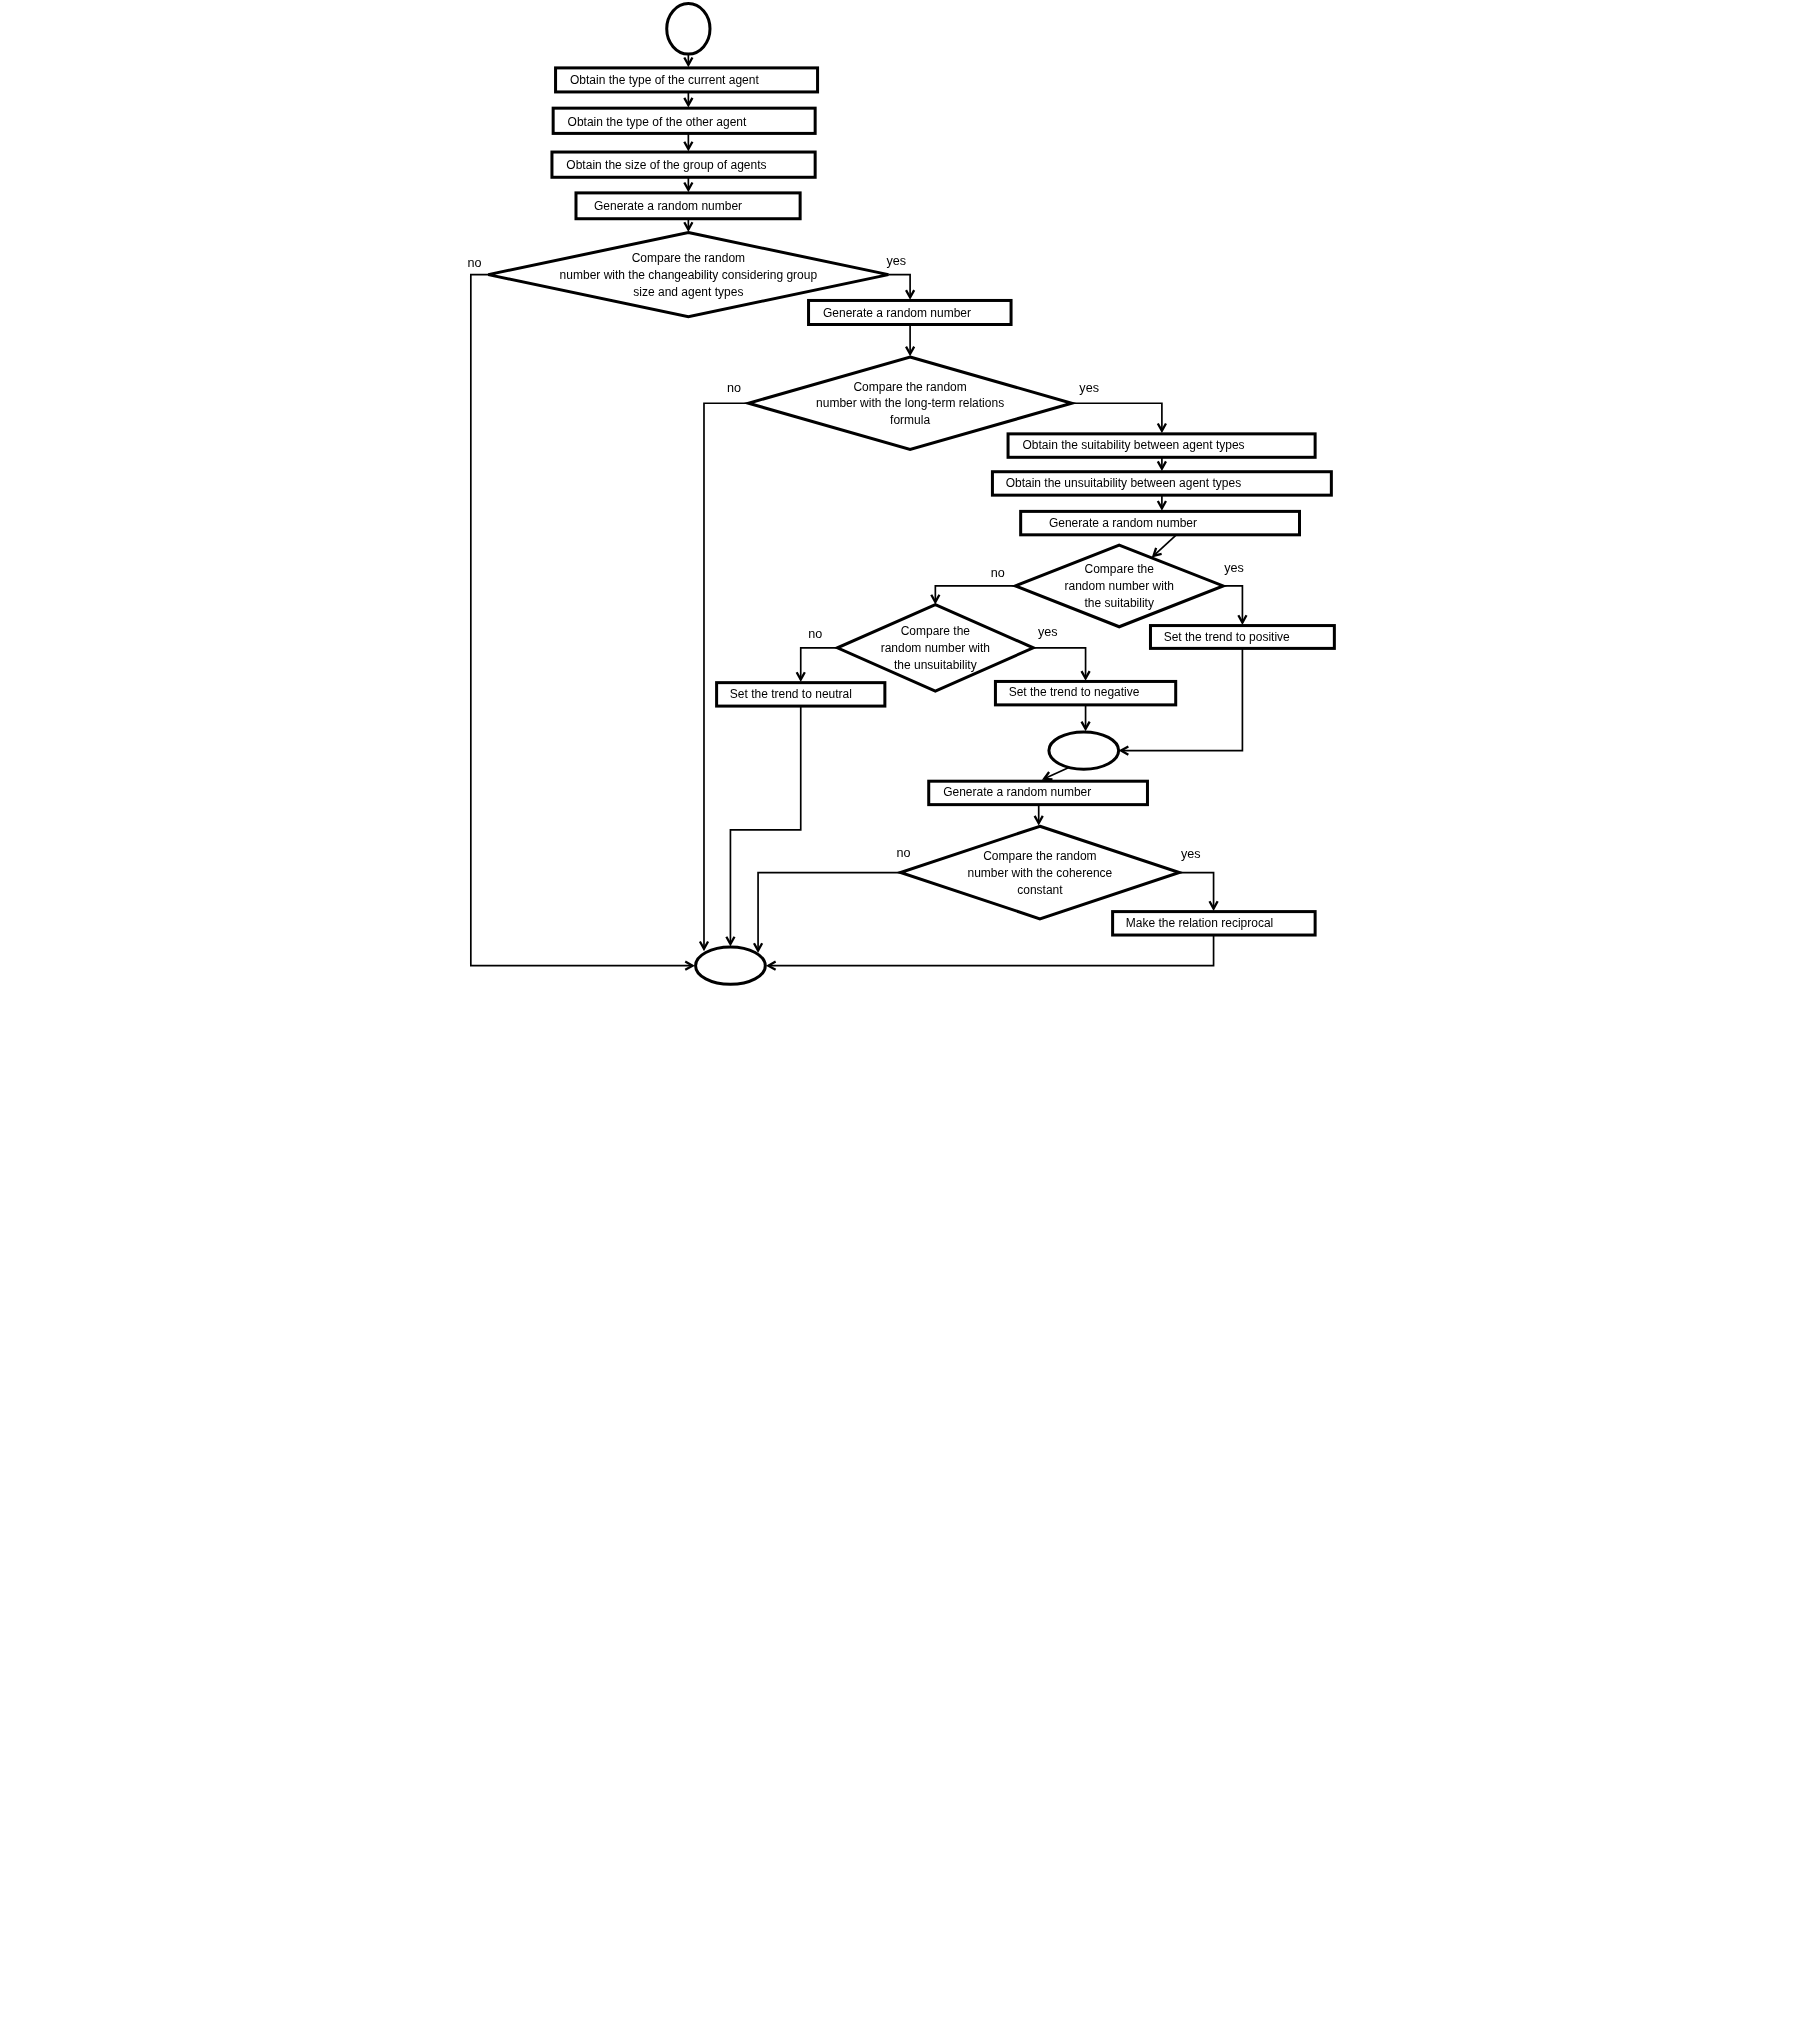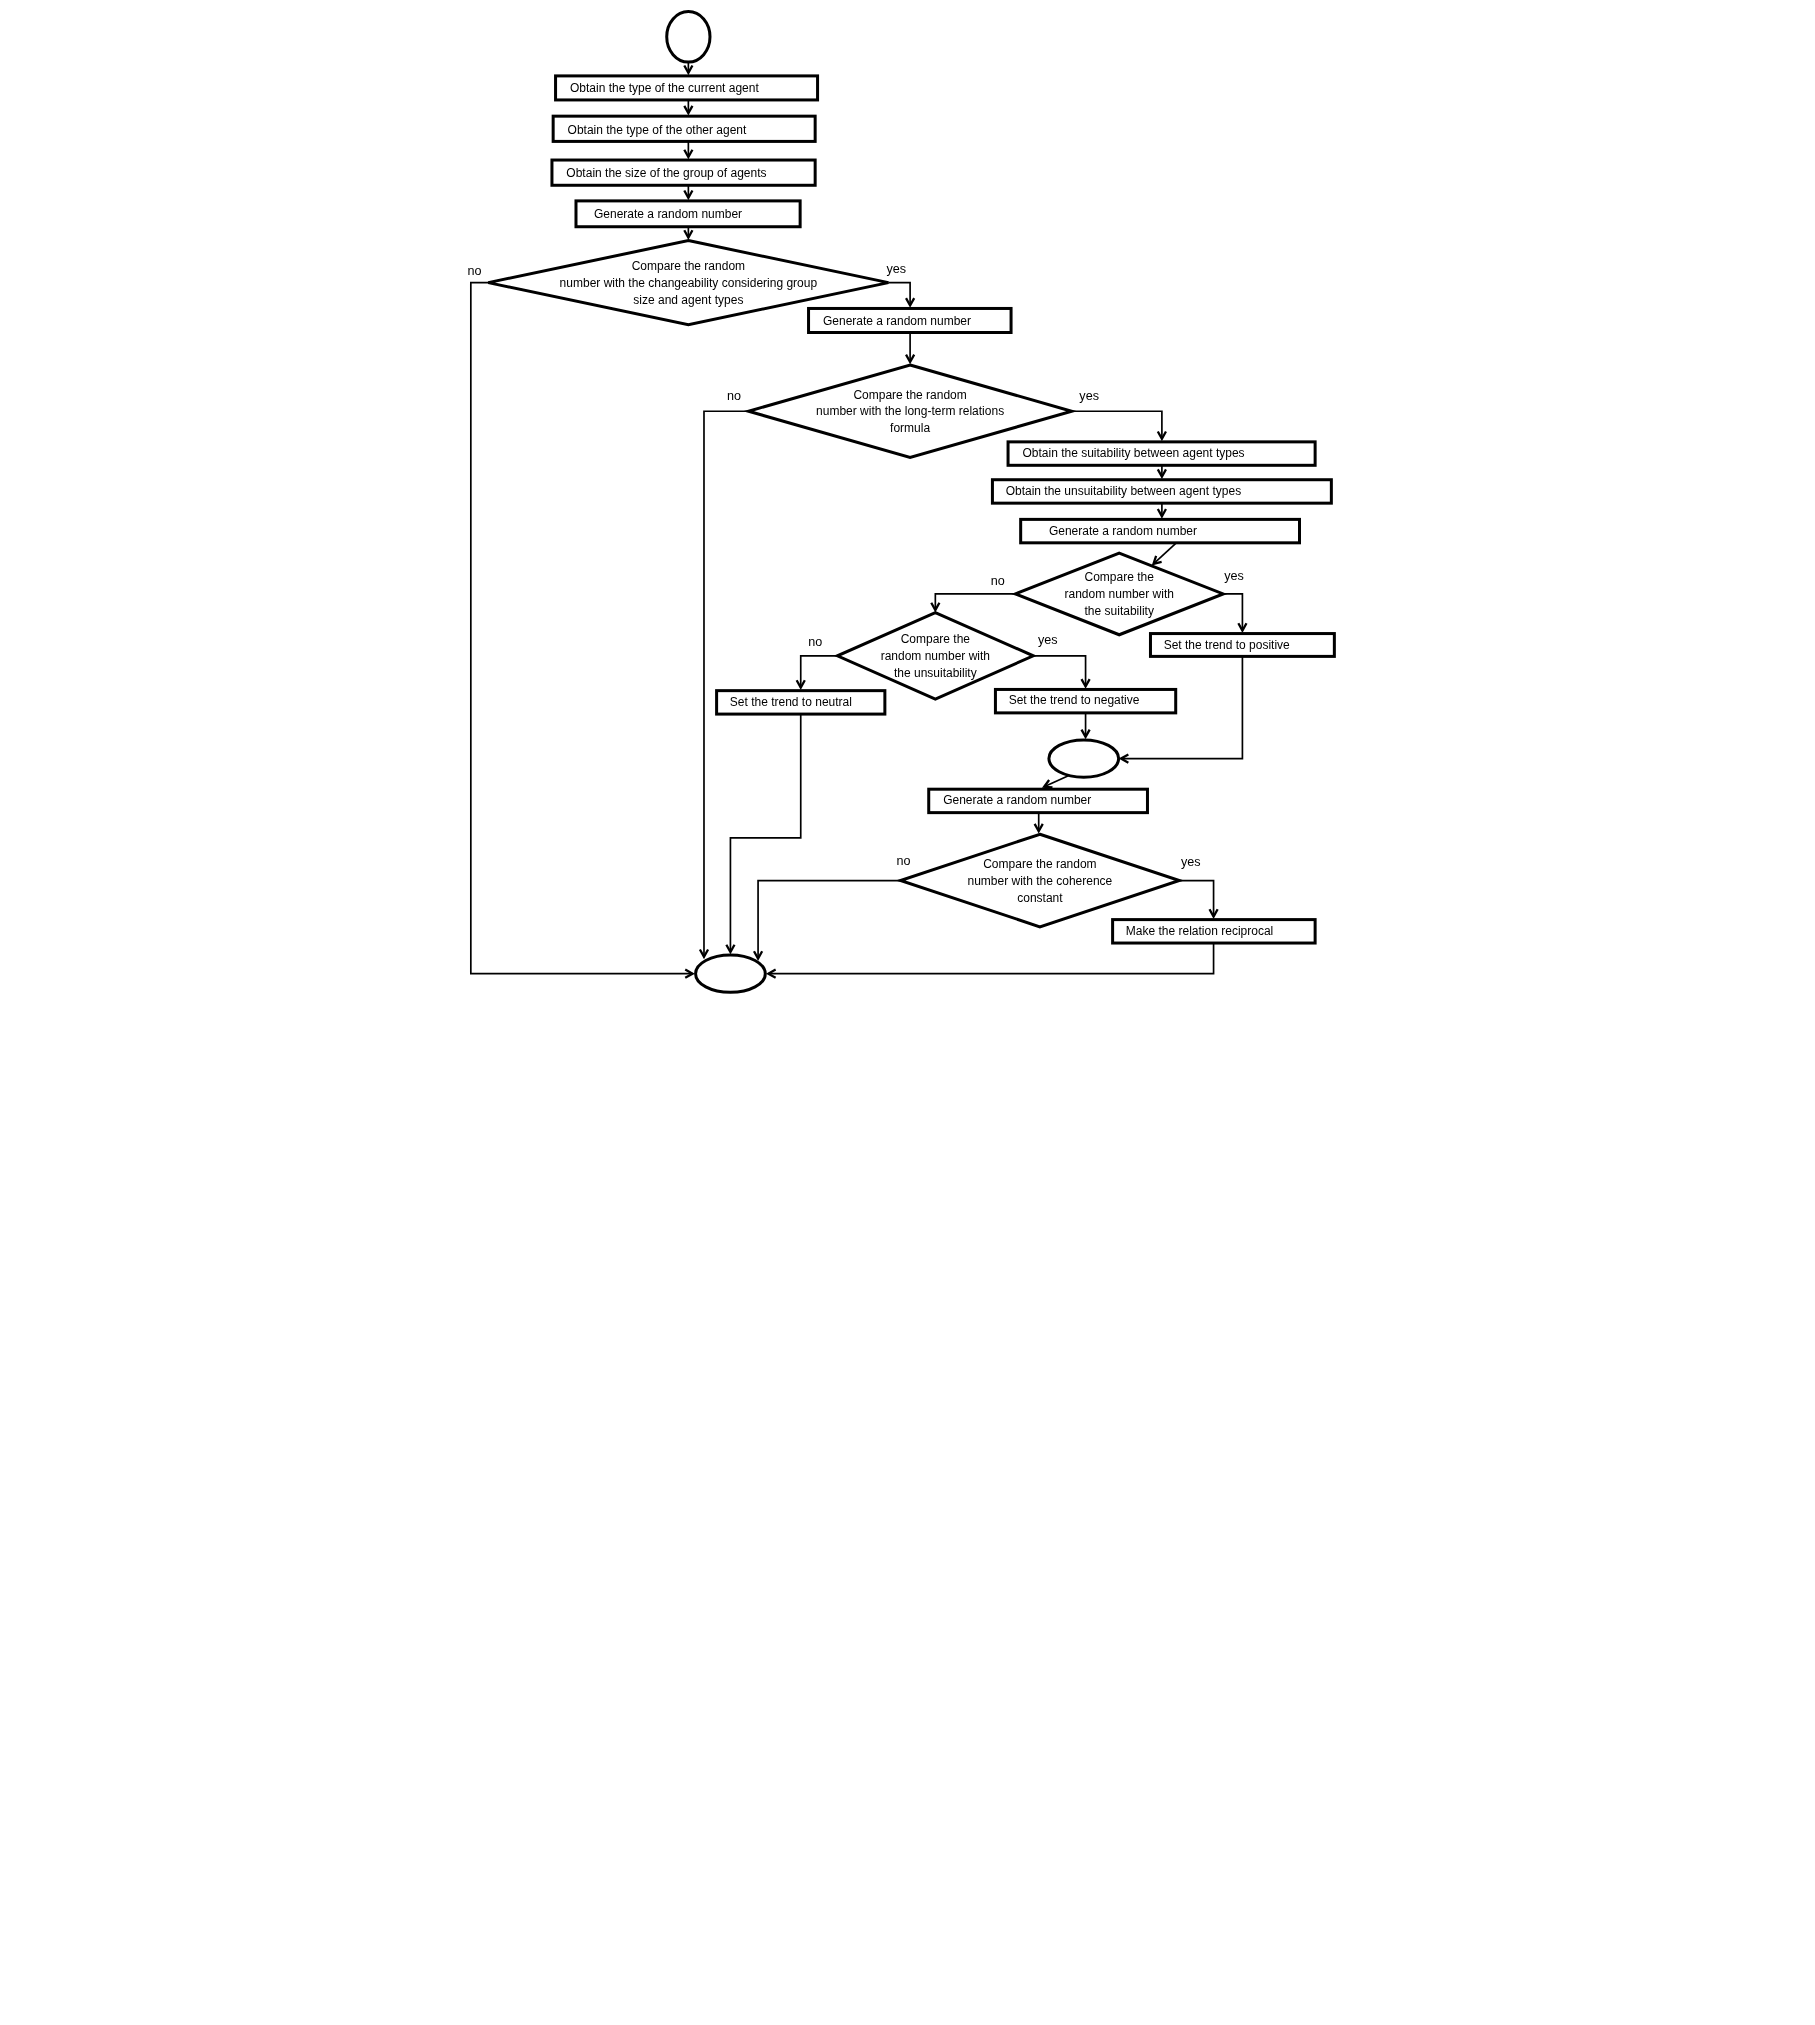--- a/index.html
+++ b/index.html
@@ -3,21 +3,21 @@
 <meta charset="utf-8">
 <style>
   html, body {
     margin: 0;
     padding: 0;
     background: #ffffff;
   }
   .stage {
     width: 100%;
     max-width: 908px;
-    margin: 8px auto;
+    margin: 0 auto;
   }
   svg {
     display: block;
     width: 100%;
     height: auto;
     background: #ffffff;
   }
   .shape {
     fill: #ffffff;
     stroke: #000000;

